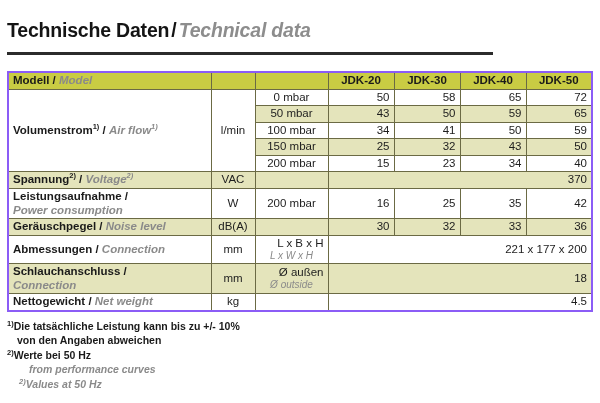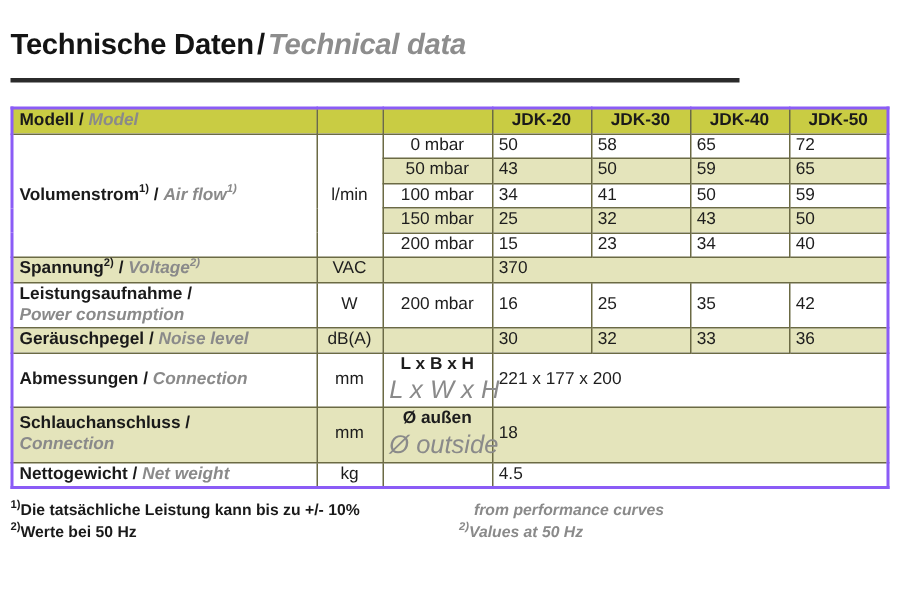--- a/index.html
+++ b/index.html
@@ -107,21 +107,21 @@
   .rowlabel.two-line { white-space: normal; }
 
   .headcell {
     font-size: 12px;
     font-weight: bold;
     color: #1a1a1a;
     text-align: center;
   }
   .val {
     font-size: 12px;
-    text-align: left;
+    text-align: right;
     color: #1d1d1d;
   }
   .cond {
     font-size: 12px;
     text-align: center;
     color: #1d1d1d;
     white-space: nowrap;
   }
   .unit {
     font-size: 11.5px;
@@ -129,38 +129,38 @@
     color: #1d1d1d;
   }
   sup.fn {
     font-size: 7.5px;
     vertical-align: super;
     line-height: 0;
   }
   .dimline-de {
     font-size: 11.5px;
     color: #1d1d1d;
-    text-align: center;
-    white-space: nowrap;
-    font-weight: bold;
+    text-align: right;
+    white-space: nowrap;
   }
   .dimline-en {
-    font-size: 17px;
+    font-size: 10px;
     font-style: italic;
     color: #8a8a8a;
     text-align: center;
     white-space: nowrap;
   }
   .h-vol { height: 22px; }
 
   
   .footnotes {
     margin-top: 7px;
     display: flex;
     width: 586px;
+    flex-direction: column;
   }
   .fn-col { width: 50%; }
   .fn-col.right { padding-left: 12px; }
   .fn-line {
     font-size: 10.5px;
     line-height: 1.38;
     white-space: nowrap;
   }
   .fn-de {
     font-weight: bold;
@@ -319,20 +319,21 @@
     </tr>
   </tbody>
     </table>
 
   <div class="footnotes">
 
     <div class="fn-col">
       <div class="fn-line fn-de">
         <sup class="fn-mark">1)</sup><span>Die tatsächliche Leistung kann bis zu +/- 10%</span>
       </div>
+      <div class="fn-line fn-de fn-indent">von den Angaben abweichen</div>
       <div class="fn-line fn-de">
         <sup class="fn-mark">2)</sup><span>Werte bei 50 Hz</span>
       </div>
     </div>
 
     <div class="fn-col right">
       <div class="fn-line fn-en fn-indent">from performance curves</div>
       <div class="fn-line fn-en">
         <sup class="fn-mark">2)</sup><span>Values at 50 Hz</span>
       </div>

